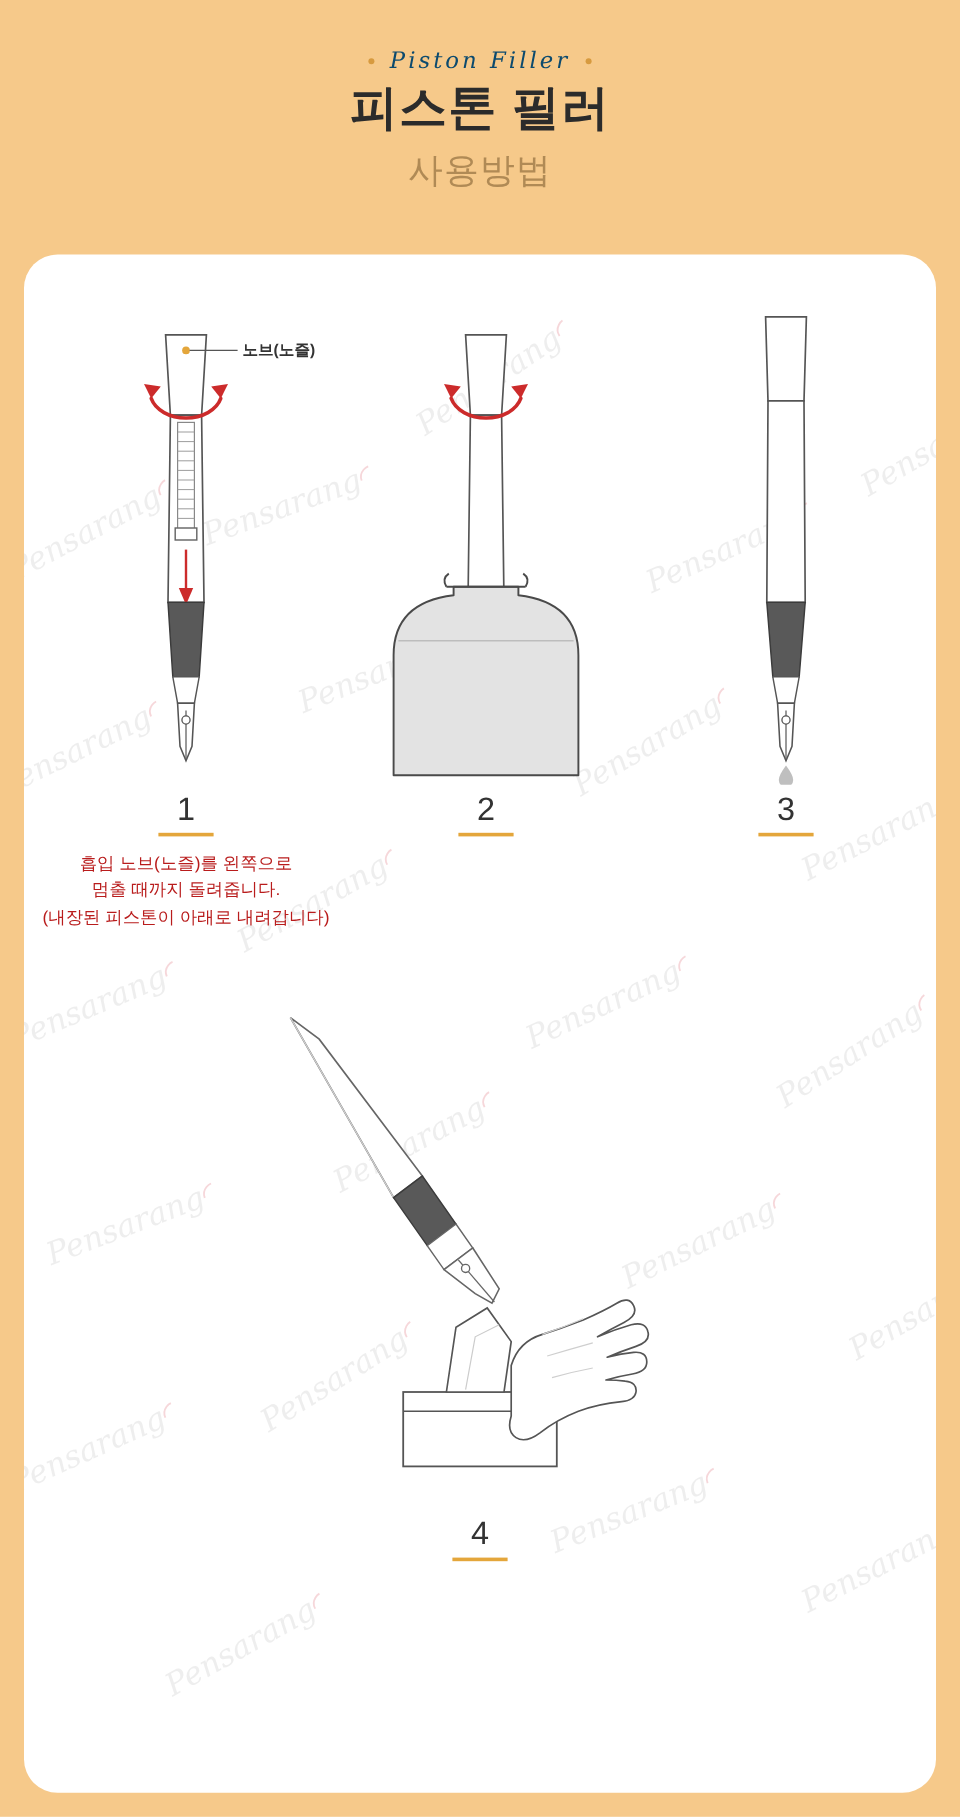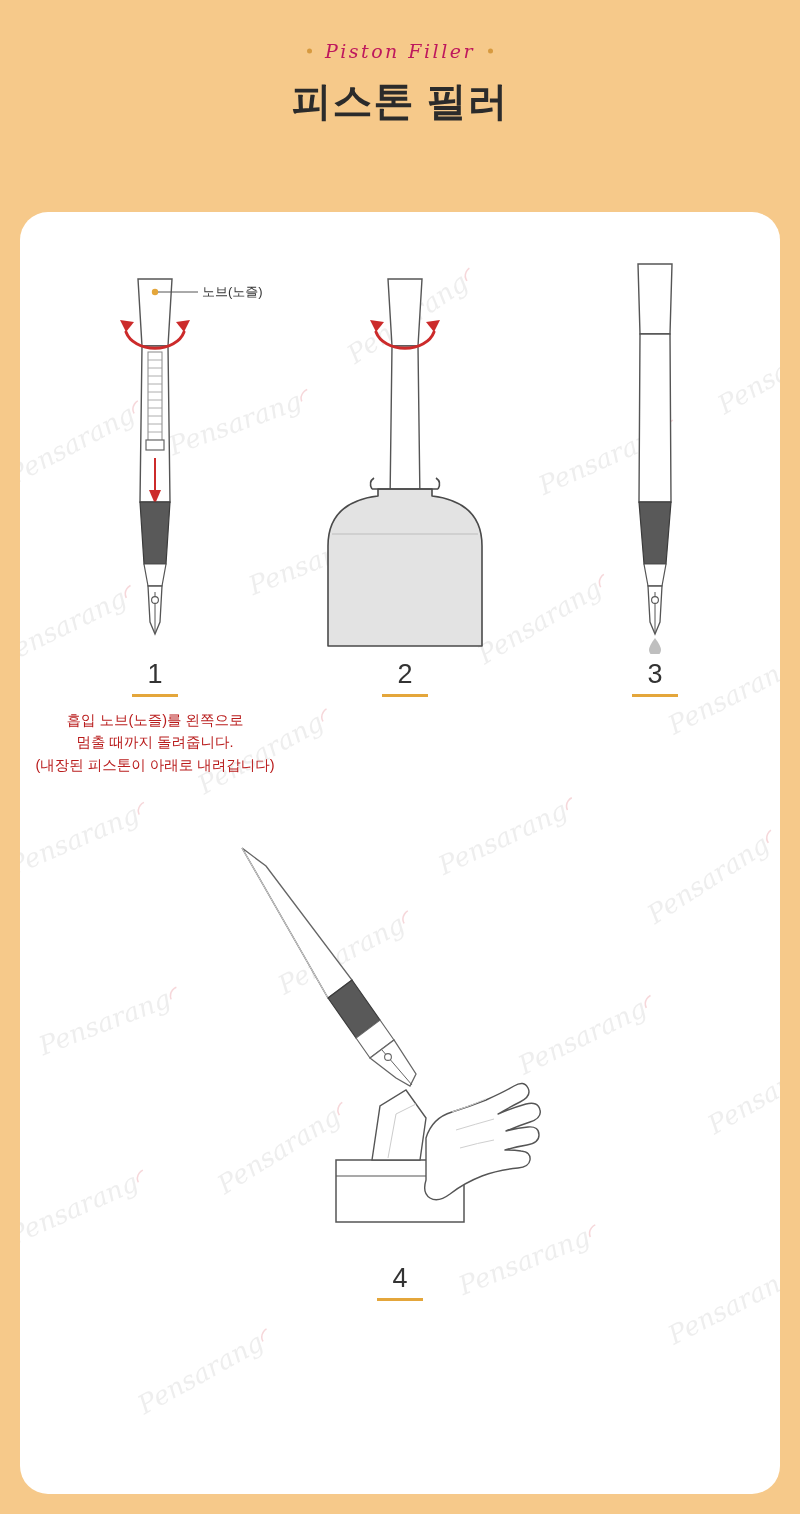--- a/index.html
+++ b/index.html
@@ -21,41 +21,40 @@
     padding-top: 40px;
     text-align: center;
     position: relative;
     z-index: 3;
   }
   .eyebrow {
     font-family: "DejaVu Serif", "Liberation Serif", serif;
     font-style: italic;
     font-size: 19px;
     letter-spacing: 2.5px;
-    color: #be185d;
+    color: #0c4a6e;
     position: relative;
     display: inline-block;
     padding: 0 18px;
   }
   .eyebrow::before,
   .eyebrow::after {
     content: "";
     position: absolute;
     top: 50%;
     width: 5px;
     height: 5px;
     border-radius: 50%;
     background: #d79a3f;
     transform: translateY(-50%);
   }
   .eyebrow::before { left: 0; }
   .eyebrow::after { right: 0; }
 
   .title-main {
-    margin-top: 12px;
     font-size: 40px;
     font-weight: bold;
     color: #2b2b2b;
     letter-spacing: 1px;
   }
   .title-sub {
     margin-top: 6px;
     font-size: 29px;
     color: #b08a55;
     letter-spacing: 1px;
@@ -113,20 +112,21 @@
     display: flex;
     flex-direction: column;
     align-items: center;
   }
   .fig {
     height: 420px;
     display: flex;
     align-items: flex-start;
     justify-content: flex-end;
     width: 100%;
+    font-weight: bold;
   }
   .step-num {
     font-size: 27px;
     color: #333;
     margin-top: 6px;
     line-height: 1.1;
   }
   .num-rule {
     width: 46px;
     height: 3px;
@@ -156,20 +156,21 @@
   }
 
   svg { display: block; }
 </style>
 </head>
 <body>
 
 <div class="header">
   <div class="eyebrow">Piston Filler</div>
   <div class="title-main">피스톤 필러</div>
+  <div class="title-sub">사용방법</div>
 </div>
 
 <div class="card">
 
   <div class="watermarks" id="wm-layer">
       <div class="wm" style="left: -10px; top: 250px; transform: rotate(-28deg);">Pensarang<span class="dot">◜</span></div>
       <div class="wm" style="left: 150px; top: 220px; transform: rotate(-20deg);">Pensarang<span class="dot">◜</span></div>
       <div class="wm" style="left: 330px; top: 130px; transform: rotate(-34deg);">Pensarang<span class="dot">◜</span></div>
       <div class="wm" style="left: 520px; top: 260px; transform: rotate(-24deg);">Pensarang<span class="dot">◜</span></div>
       <div class="wm" style="left: 700px; top: 180px; transform: rotate(-30deg);">Pensarang</div>

